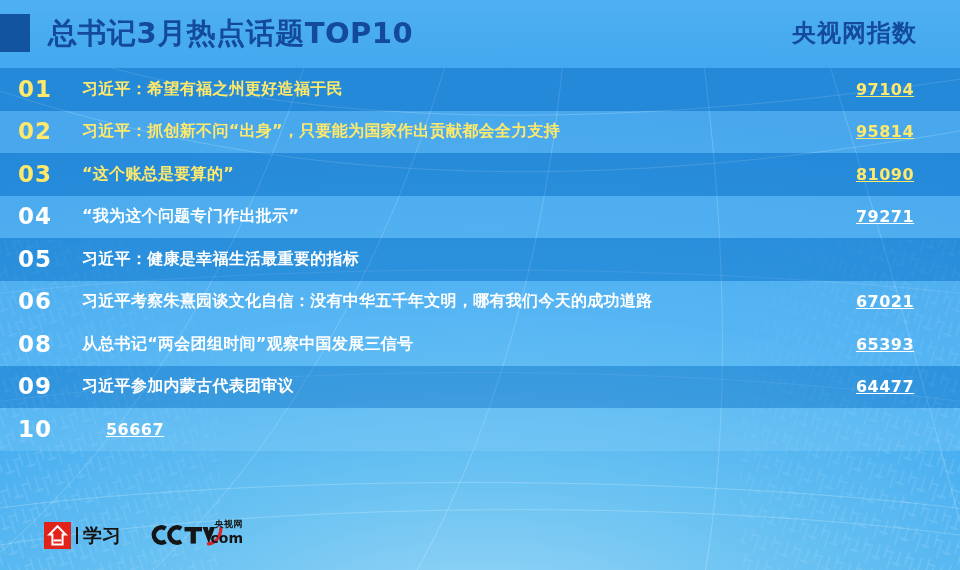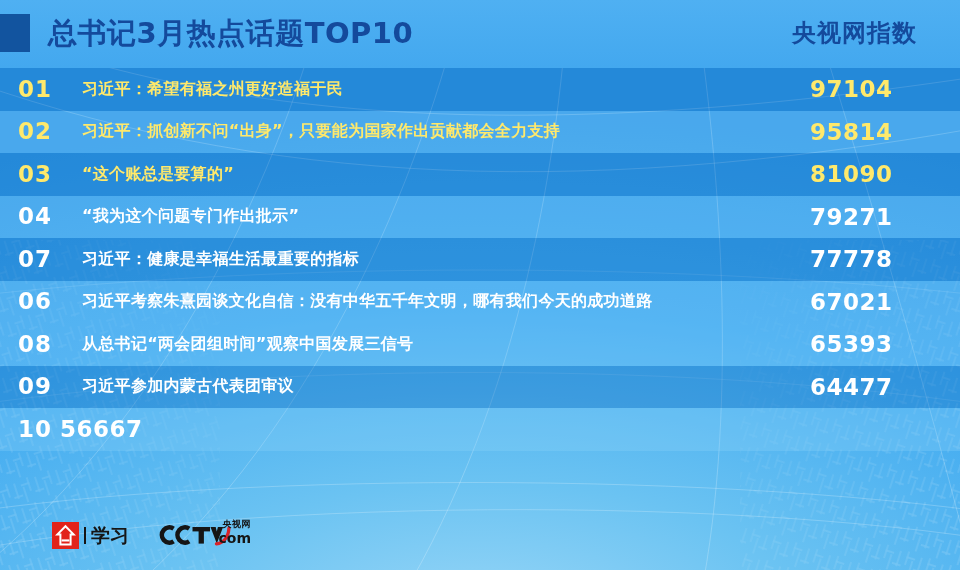--- a/index.html
+++ b/index.html
@@ -58,27 +58,27 @@
     font-size:23px;font-weight:bold;line-height:1;
     letter-spacing:1px;color:#ffffff;
   }
   .title{
     flex:1 1 auto;padding-left:30px;
     font-size:16px;font-weight:bold;color:#ffffff;
     white-space:nowrap;overflow:hidden;text-overflow:ellipsis;
     letter-spacing:.3px;
   }
   .value{
-    flex:0 0 150px;width:150px;text-align:left;padding-left:8px;
-    font-size:23px;font-weight:bold;color:#ffffff;letter-spacing:.5px;
+    flex:0 0 150px;width:150px;text-align:center;padding-left:8px;
+    font-size:16px;font-weight:bold;color:#ffffff;letter-spacing:.5px;text-decoration:underline;
   }
   .row.hot .rank,.row.hot .title,.row.hot .value{color:#ffe96b;}
 
   
-  .footer{position:absolute;left:8px;bottom:0;width:952px;height:77px;}
+  .footer{position:absolute;left:0;bottom:0;width:952px;height:77px;}
   .logos{position:absolute;left:44px;bottom:20px;display:flex;align-items:center;gap:30px;}
 
   .logo-xuexi{display:flex;align-items:center;gap:5px;}
   .xx-mark{width:27px;height:27px;background:#e2231a;position:relative;border-radius:2px;}
   .xx-mark svg{position:absolute;inset:0;width:100%;height:100%;}
   .xx-text{
     display:flex;align-items:center;gap:2px;
     font-size:19px;font-weight:bold;color:#151515;line-height:1;
   }
   .xx-bar{display:inline-block;width:2px;height:17px;background:#151515;margin-right:3px;}
@@ -167,23 +167,22 @@
       <div class="rank">03</div>
       <div class="title">“这个账总是要算的”</div>
       <div class="value">81090</div>
     </div>
     <div class="row even">
       <div class="rank">04</div>
       <div class="title">“我为这个问题专门作出批示”</div>
       <div class="value">79271</div>
     </div>
     <div class="row odd">
-      <div class="rank">07</div>
+      <div class="rank">05</div>
       <div class="title">习近平：健康是幸福生活最重要的指标</div>
-      <div class="value">77778</div>
     </div>
     <div class="row even">
       <div class="rank">06</div>
       <div class="title">习近平考察朱熹园谈文化自信：没有中华五千年文明，哪有我们今天的成功道路</div>
       <div class="value">67021</div>
     </div>
     <div class="row even">
       <div class="rank">08</div>
       <div class="title">从总书记“两会团组时间”观察中国发展三信号</div>
       <div class="value">65393</div>

